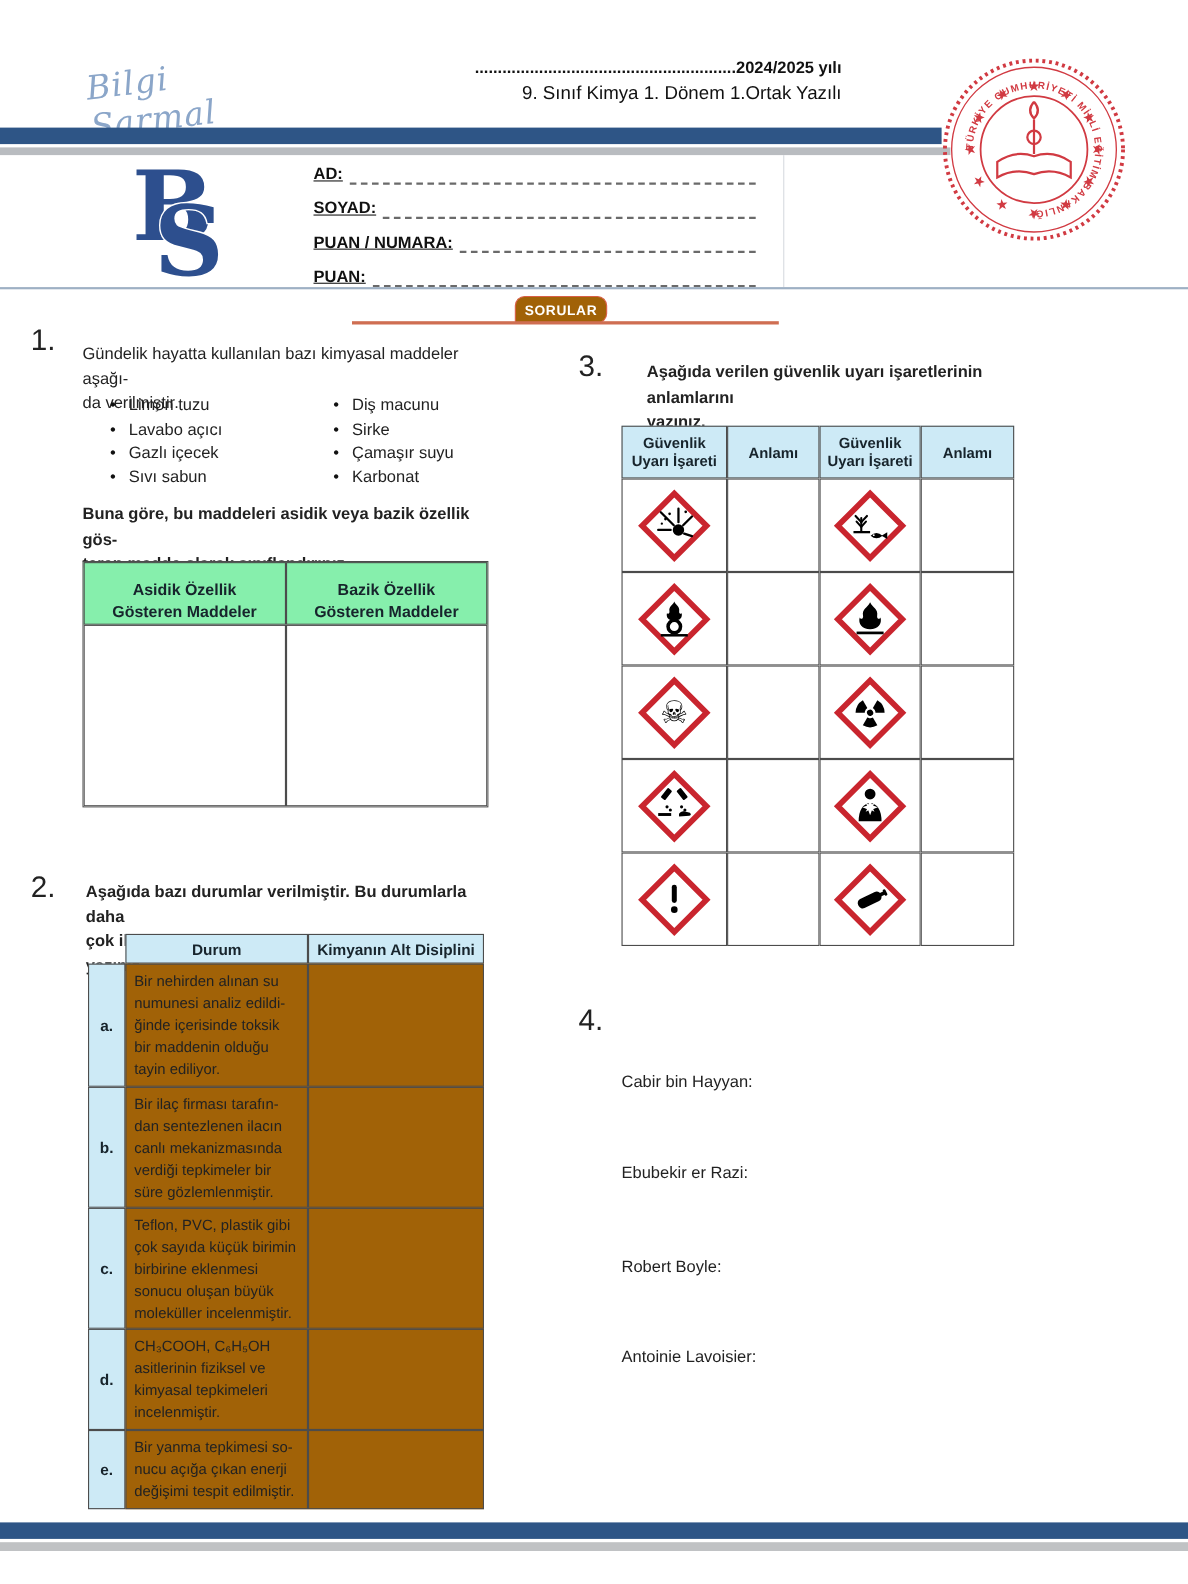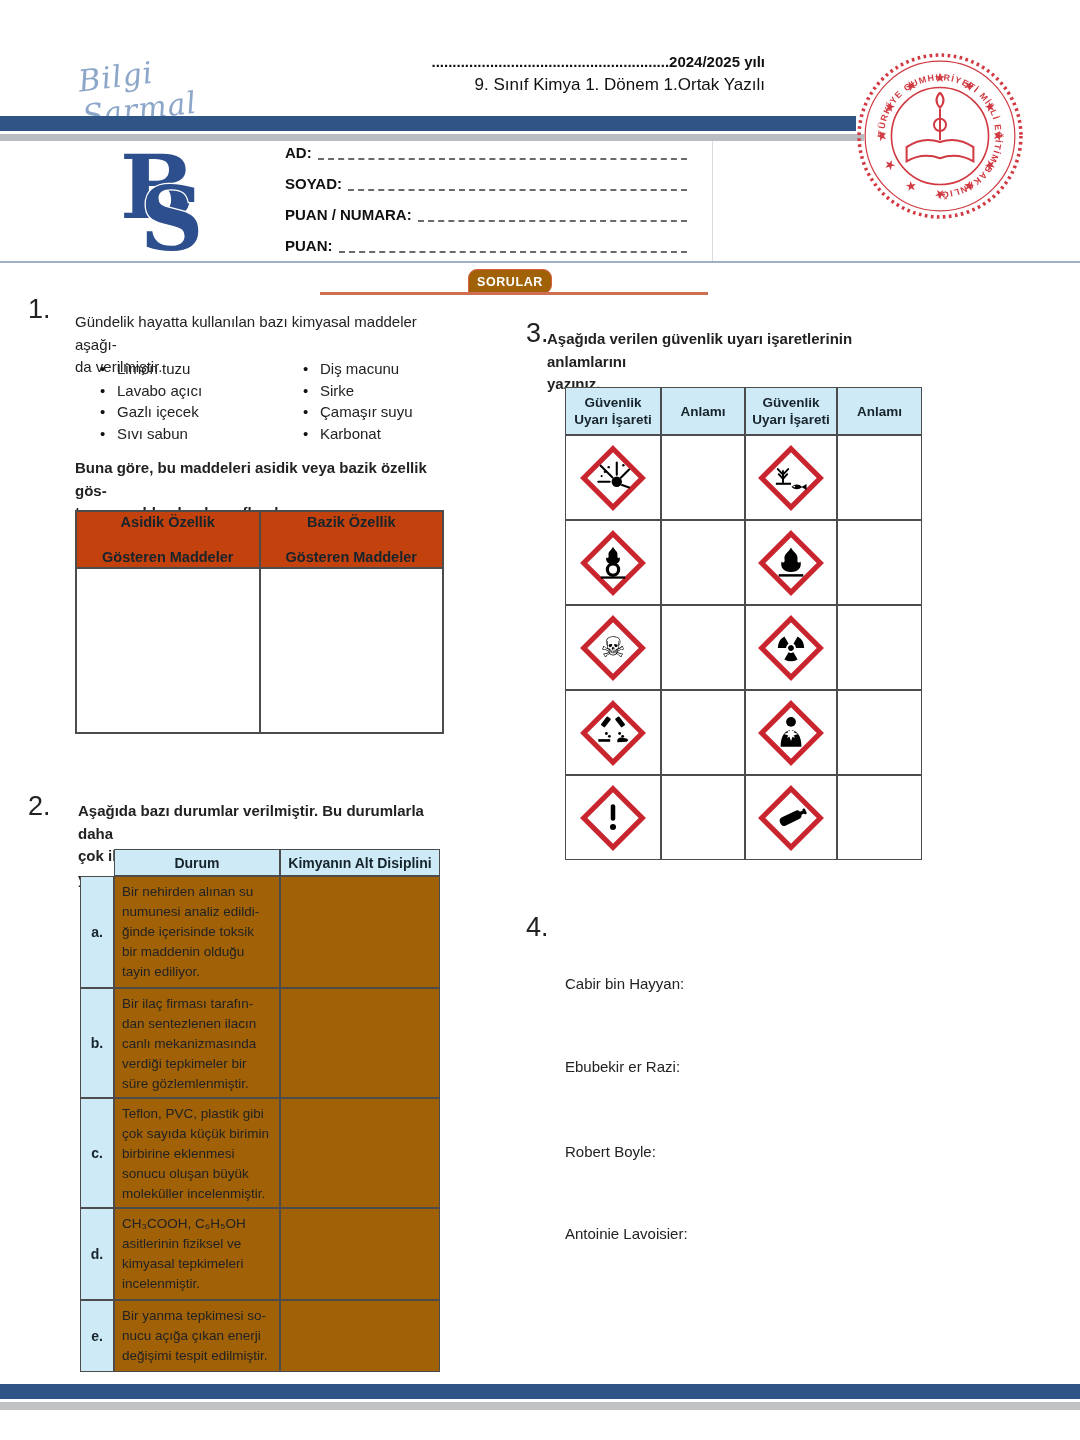--- a/index.html
+++ b/index.html
@@ -13,21 +13,21 @@
   .header-right{left:250px;top:50px;width:515px;text-align:right;line-height:23px;}
   .hdr1{font-weight:bold;font-size:15px;color:#111;white-space:nowrap;}
   .hdr2{font-weight:normal;font-size:17px;color:#111;}
   .bar-blue-top{left:0;top:116px;width:856px;height:15px;background:#2e5586;}
   .bar-gray-top{left:0;top:134px;width:864px;height:7px;background:#b9bcc0;}
   .info-divider{left:712px;top:141px;width:1px;height:120px;background:#d8dbe0;}
   .separator{left:0;top:261px;width:1080px;height:2px;background:#9eb0c4;}
 
   
   .fields{left:285px;top:144px;width:402px;}
-  .field{display:flex;align-items:flex-start;height:31px;}
+  .field{display:flex;align-items:center;height:31px;text-decoration:underline;}
   .flabel{font-weight:bold;font-size:15px;color:#111;white-space:nowrap;padding-bottom:2px;}
   .fline{flex:1;border-bottom:2px dashed #6a6a6a;margin-left:6px;height:14px;}
 
   
   .sorular-badge{left:468px;top:269px;width:82px;height:23px;background:#a16207;border:1px solid #d95f46;
                  border-radius:9px 9px 9px 2px;color:#fff;font-weight:bold;font-size:12.5px;
                  display:flex;align-items:center;justify-content:center;letter-spacing:.6px;}
   .sorular-line{left:320px;top:292px;width:388px;height:3px;background:#cf6e52;}
 
   
@@ -37,21 +37,21 @@
 
   
   .blist{list-style:none;margin:0;padding:0;}
   .blist li{position:relative;padding-left:17px;font-size:15px;line-height:21.5px;color:#222;}
   .blist li::before{content:"•";position:absolute;left:0;top:0;font-size:15px;color:#111;}
 
   
   .t1{left:75px;top:510px;width:367px;display:grid;grid-template-columns:1fr 1fr;
       grid-template-rows:57px 165px;border:1px solid #4c4c4c;}
   .t1 div{border:1px solid #4c4c4c;}
-  .t1 .h{background:#c2410c;display:flex;flex-direction:column;align-items:center;justify-content:space-between;
+  .t1 .h{background:#86efac;display:flex;flex-direction:column;align-items:center;justify-content:flex-end;
          font-weight:bold;font-size:14.5px;line-height:20px;color:#17242c;}
   .t1 .b{background:#fff;}
 
   
   .t2{left:80px;top:849px;width:362px;display:grid;grid-template-columns:34px 166px 160px;
       grid-template-rows:27px 112px 110px 110px 92px 72px;}
   .t2 > div{border:1px solid #4c4c4c;background:#a16207;}
   .t2 .skip{border:none;background:transparent;}
   .t2 .h{background:#cdeaf6;display:flex;align-items:center;justify-content:center;
          font-weight:bold;font-size:14px;color:#17242c;}
@@ -208,21 +208,21 @@
     <div class="k">d.</div>
     <div class="d">CH₃COOH, C₆H₅OH asitlerinin fiziksel ve kimyasal tepkimeleri incelenmiştir.</div>
     <div></div>
 
     <div class="k">e.</div>
     <div class="d">Bir yanma tepkimesi so-nucu açığa çıkan enerji değişimi tespit edilmiştir.</div>
     <div></div>
   </div>
 
   <div class="abs qnum" style="left:526px;top:318px;">3.</div>
-  <div class="abs" style="left:547px;top:328px;width:385px;">
+  <div class="abs" style="left:588px;top:328px;width:385px;">
     <div class="pline pbold">Aşağıda verilen güvenlik uyarı işaretlerinin anlamlarını</div>
     <div class="pline pbold">yazınız.</div>
   </div>
   <div class="abs t3">
     <div class="h">
       <span>Güvenlik</span>
       <span>Uyarı İşareti</span>
     </div>
     <div class="h">
       <span>Anlamı</span>

